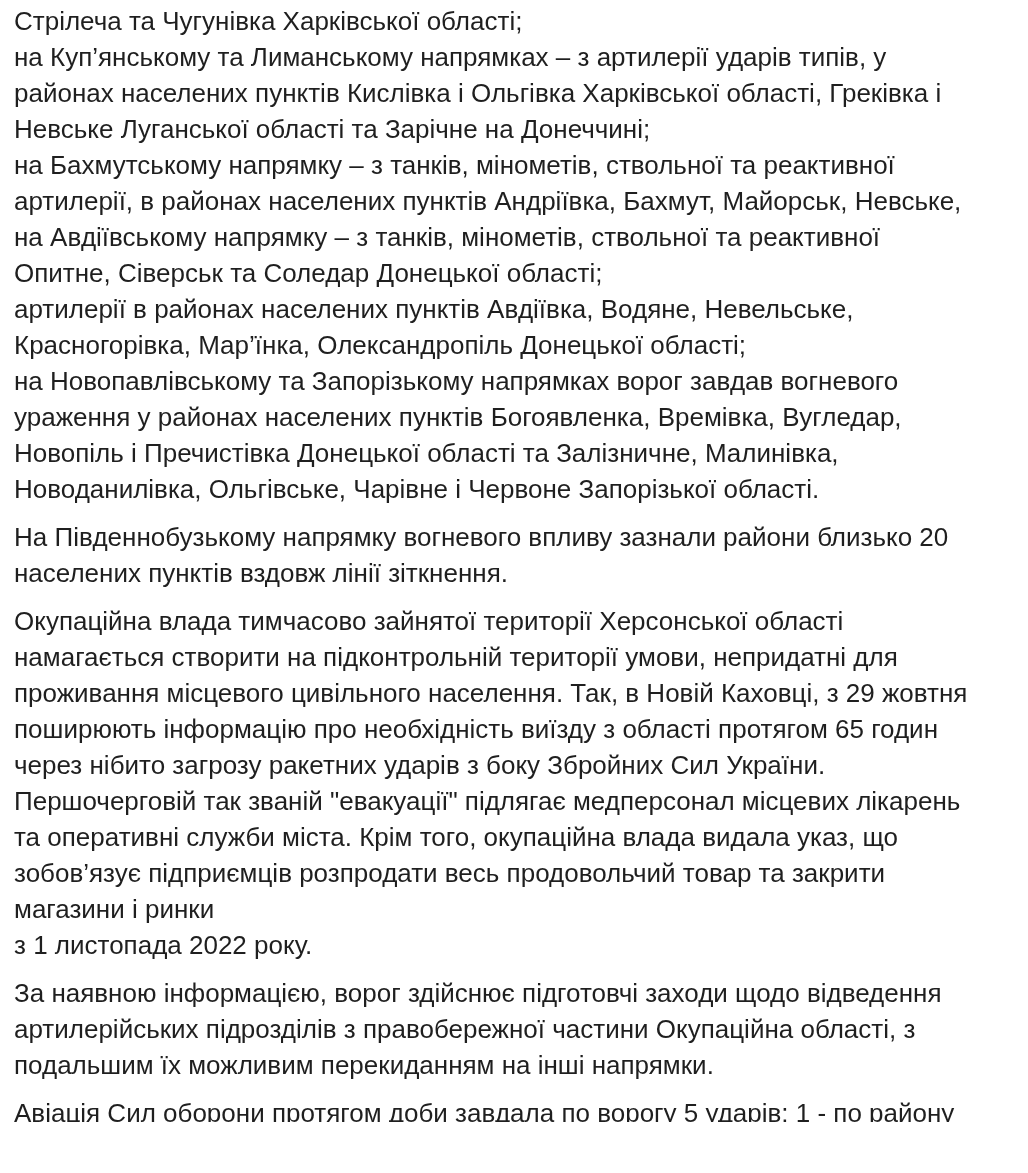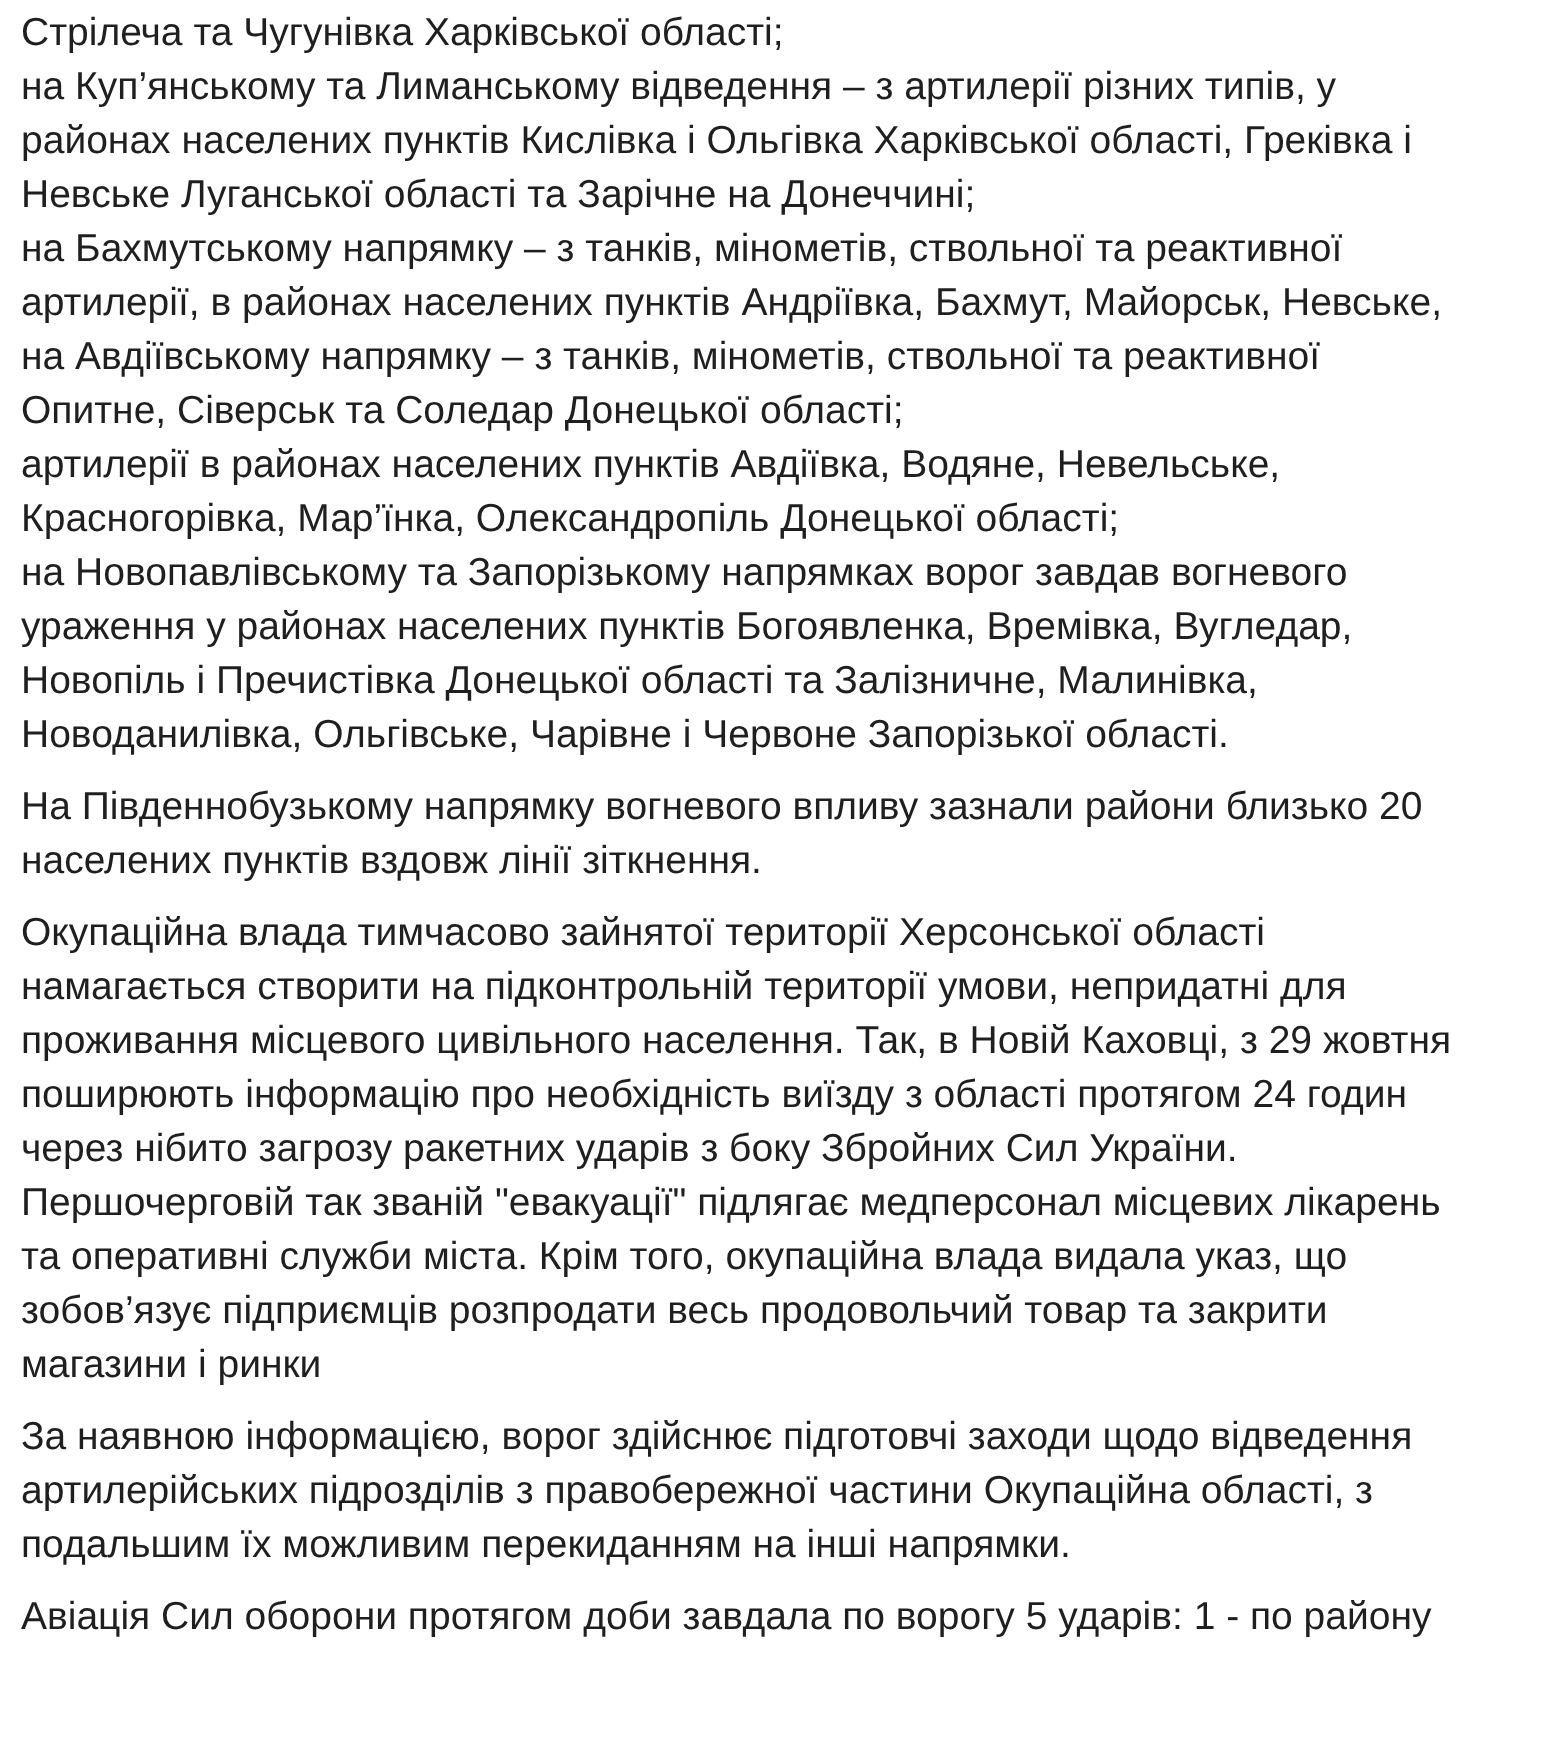--- a/index.html
+++ b/index.html
@@ -30,21 +30,21 @@
     white-space: nowrap;
   }
 </style>
 </head>
 <body style="background: rgb(255, 255, 255); color: rgb(31, 31, 31);">
 
 <main class="page">
 
   <p class="para">
     <span class="line" style="display:block">Стрілеча та Чугунівка Харківської області;</span>
-    <span class="line" style="display:block">на Куп’янському та Лиманському відведення – з артилерії різних типів, у</span>
+    <span class="line" style="display:block">на Куп’янському та Лиманському напрямках – з артилерії ударів типів, у</span>
     <span class="line" style="display:block">районах населених пунктів Кислівка і Ольгівка Харківської області, Греківка і</span>
     <span class="line" style="display:block">Невське Луганської області та Зарічне на Донеччині;</span>
     <span class="line" style="display:block">на Бахмутському напрямку – з танків, мінометів, ствольної та реактивної</span>
     <span class="line" style="display:block">артилерії, в районах населених пунктів Андріївка, Бахмут, Майорськ, Невське,</span>
     <span class="line" style="display:block">на Авдіївському напрямку – з танків, мінометів, ствольної та реактивної</span>
     <span class="line" style="display:block">Опитне, Сіверськ та Соледар Донецької області;</span>
     <span class="line" style="display:block">артилерії в районах населених пунктів Авдіївка, Водяне, Невельське,</span>
     <span class="line" style="display:block">Красногорівка, Мар’їнка, Олександропіль Донецької області;</span>
     <span class="line" style="display:block">на Новопавлівському та Запорізькому напрямках ворог завдав вогневого</span>
     <span class="line" style="display:block">ураження у районах населених пунктів Богоявленка, Времівка, Вугледар,</span>
@@ -54,26 +54,27 @@
 
   <p class="para">
     <span class="line" style="display:block">На Південнобузькому напрямку вогневого впливу зазнали райони близько 20</span>
     <span class="line" style="display:block">населених пунктів вздовж лінії зіткнення.</span>
   </p>
 
   <p class="para">
     <span class="line" style="display:block">Окупаційна влада тимчасово зайнятої території Херсонської області</span>
     <span class="line" style="display:block">намагається створити на підконтрольній території умови, непридатні для</span>
     <span class="line" style="display:block">проживання місцевого цивільного населення. Так, в Новій Каховці, з 29 жовтня</span>
-    <span class="line" style="display:block">поширюють інформацію про необхідність виїзду з області протягом 24 годин</span>
+    <span class="line" style="display:block">поширюють інформацію про необхідність виїзду з області протягом 65 годин</span>
     <span class="line" style="display:block">через нібито загрозу ракетних ударів з боку Збройних Сил України.</span>
     <span class="line" style="display:block">Першочерговій так званій "евакуації" підлягає медперсонал місцевих лікарень</span>
     <span class="line" style="display:block">та оперативні служби міста. Крім того, окупаційна влада видала указ, що</span>
     <span class="line" style="display:block">зобов’язує підприємців розпродати весь продовольчий товар та закрити</span>
     <span class="line" style="display:block">магазини і ринки</span>
+    <span class="line" style="display:block">з 1 листопада 2022 року.</span>
   </p>
 
   <p class="para">
     <span class="line" style="display:block">За наявною інформацією, ворог здійснює підготовчі заходи щодо відведення</span>
     <span class="line" style="display:block">артилерійських підрозділів з правобережної частини Окупаційна області, з</span>
     <span class="line" style="display:block">подальшим їх можливим перекиданням на інші напрямки.</span>
   </p>
 
   <p class="para">
     <span class="line" style="display:block">Авіація Сил оборони протягом доби завдала по ворогу 5 ударів: 1 - по району</span>

